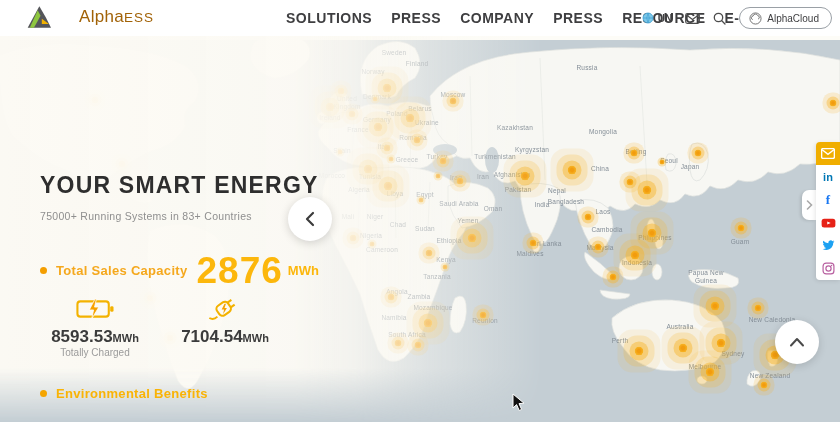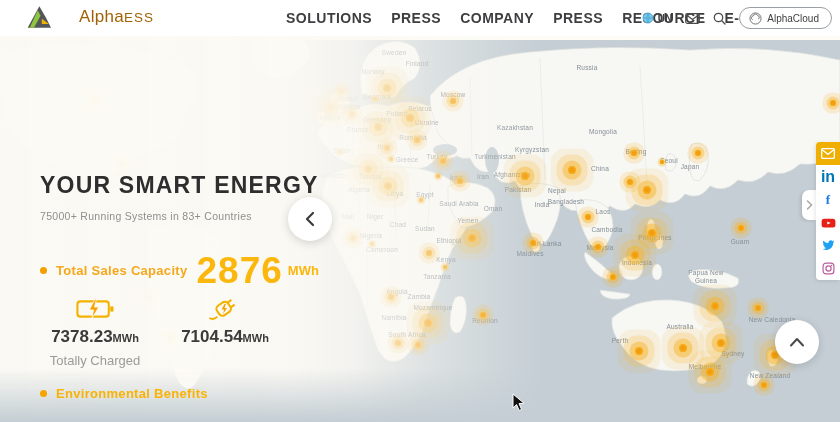--- a/index.html
+++ b/index.html
@@ -39,30 +39,30 @@
   .sales { position:absolute; left:40px; top:252px; display:flex; align-items:center; z-index:25; }
   .bullet { width:7px; height:7px; border-radius:50%; background:#f49e00; flex:0 0 auto; }
   .sales-label { margin-left:9px; font-size:13px; font-weight:700; color:#f5a81d; letter-spacing:.3px; }
   .sales-value { margin-left:9px; font-size:37px; font-weight:800; color:#fcb70c; letter-spacing:1px; line-height:1; }
   .sales-unit { margin-left:5px; font-size:13px; font-weight:700; color:#fcb70c; }
   .stats { position:absolute; left:30px; top:296px; display:flex; z-index:25; }
   .stat { width:130px; text-align:center; }
   .stat-icon { height:26px; display:flex; justify-content:center; align-items:center; }
   .stat-value { margin-top:6px; font-size:17px; font-weight:800; color:#3b3b3b; line-height:1; }
   .stat-value .u { font-size:11px; font-weight:800; }
-  .stat-label { margin-top:8px; font-size:13px; color:#9b9b9b; }
+  .stat-label { margin-top:2px; font-size:10px; color:#9b9b9b; }
   .env { position:absolute; left:40px; top:386px; display:flex; align-items:center; z-index:25; }
   .env-label { margin-left:9px; font-size:13px; font-weight:700; color:#f9b306; letter-spacing:.3px; }
 
   
   .carousel-prev { position:absolute; left:288px; top:197px; width:44px; height:44px; border-radius:50%; background:#fff; border:none; box-shadow:0 2px 10px rgba(0,0,0,.16); z-index:26; display:flex; align-items:center; justify-content:center; cursor:pointer; }
   .social-bar { position:absolute; right:0; top:142px; width:24px; z-index:28; box-shadow:-1px 1px 4px rgba(0,0,0,.10); border-radius:4px 0 0 4px; overflow:hidden; }
   .social-tile { width:24px; height:23px; background:#fff; display:flex; align-items:center; justify-content:center; cursor:pointer; }
   .social-tile.email { background:#f0ae00; }
-  .social-tile .li { font-size:16px; font-weight:800; color:#0077b5; font-family:"Liberation Sans",sans-serif; }
+  .social-tile .li { font-size:11px; font-weight:800; color:#0077b5; font-family:"Liberation Sans",sans-serif; }
   .social-tile .fb { font-size:13px; font-weight:800; color:#1877f2; font-family:"Liberation Serif",serif; }
   .social-tab { position:absolute; right:24px; top:190px; width:14px; height:30px; background:#fff; border-radius:7px 0 0 7px; box-shadow:-2px 1px 3px rgba(0,0,0,.10); z-index:27; display:flex; align-items:center; justify-content:center; color:#a9a9a9; font-size:11px; cursor:pointer; }
   .scroll-top { position:absolute; left:775px; top:320px; width:44px; height:44px; border-radius:50%; background:#fff; border:none; box-shadow:0 2px 8px rgba(0,0,0,.15); z-index:26; display:flex; align-items:center; justify-content:center; cursor:pointer; }
   .cursor { position:absolute; left:512px; top:393px; z-index:40; pointer-events:none; }
 </style>
 </head>
 <body>
 
 <div class="page">
 
@@ -285,21 +285,21 @@
 
     <div class="stats">
       <div class="stat">
         <div class="stat-icon">
           <svg width="38" height="24" viewBox="0 0 40 24">
             <rect x="1.5" y="4" width="33" height="16" rx="3" fill="none" stroke="#f3b200" stroke-width="2.2"></rect>
             <rect x="36" y="9" width="3.5" height="6" rx="1.5" fill="#f3b200"></rect>
             <path d="M20 1.5 L14 13 H18.5 L16.5 22.5 L24 10 H19.5 L21.5 1.5 Z" fill="#f6a200" stroke="#fff" stroke-width="0.8"></path>
           </svg>
         </div>
-        <div class="stat-value"><span>7378.23</span><span class="u">MWh</span></div>
+        <div class="stat-value"><span>8593.53</span><span class="u">MWh</span></div>
         <div class="stat-label">Totally Charged</div>
       </div>
       <div class="stat">
         <div class="stat-icon">
           <svg width="38" height="26" viewBox="0 0 40 26">
             <g transform="rotate(-35 20 13)">
               <rect x="12" y="6" width="14" height="12" rx="4" fill="none" stroke="#f3b200" stroke-width="2.2"></rect>
               <line x1="26" y1="9" x2="31" y2="9" stroke="#f3b200" stroke-width="2.2"></line>
               <line x1="26" y1="15" x2="31" y2="15" stroke="#f3b200" stroke-width="2.2"></line>
             </g>

